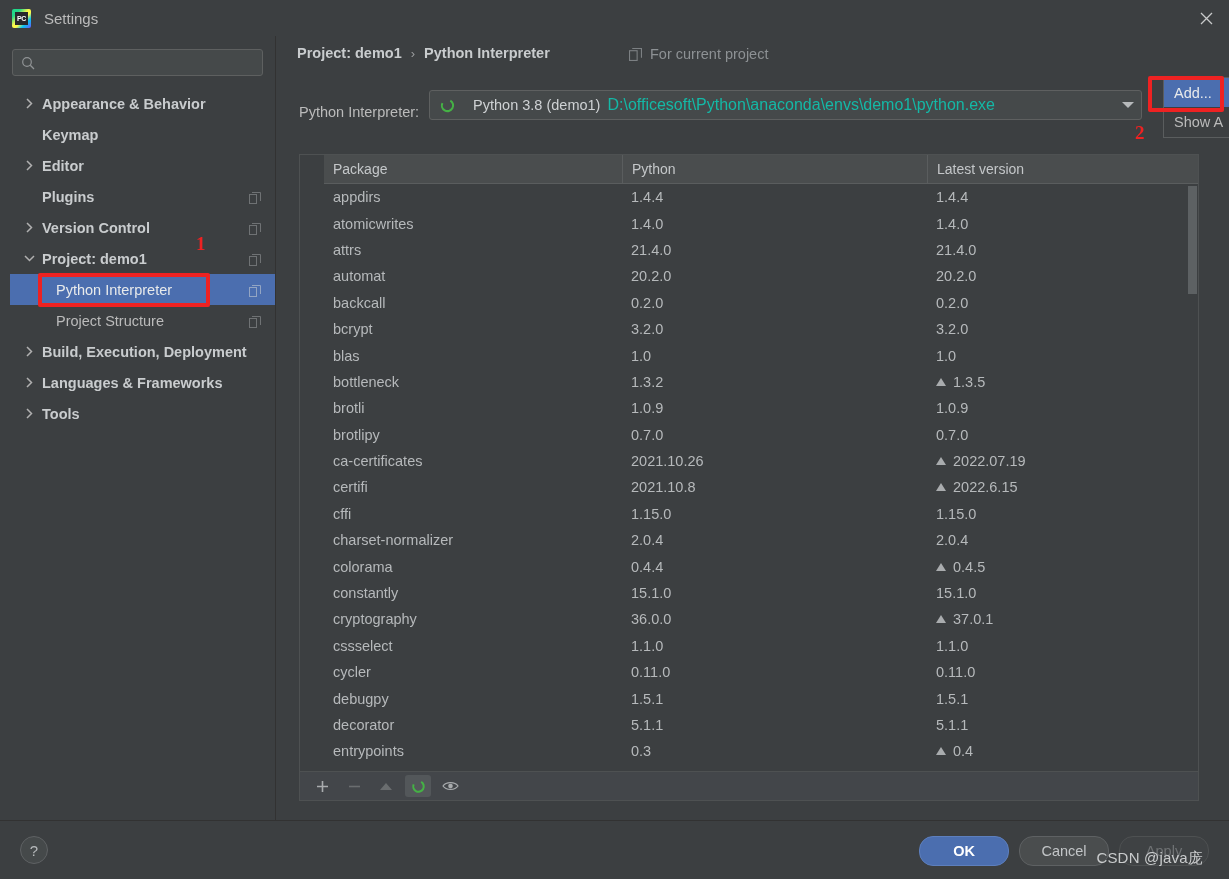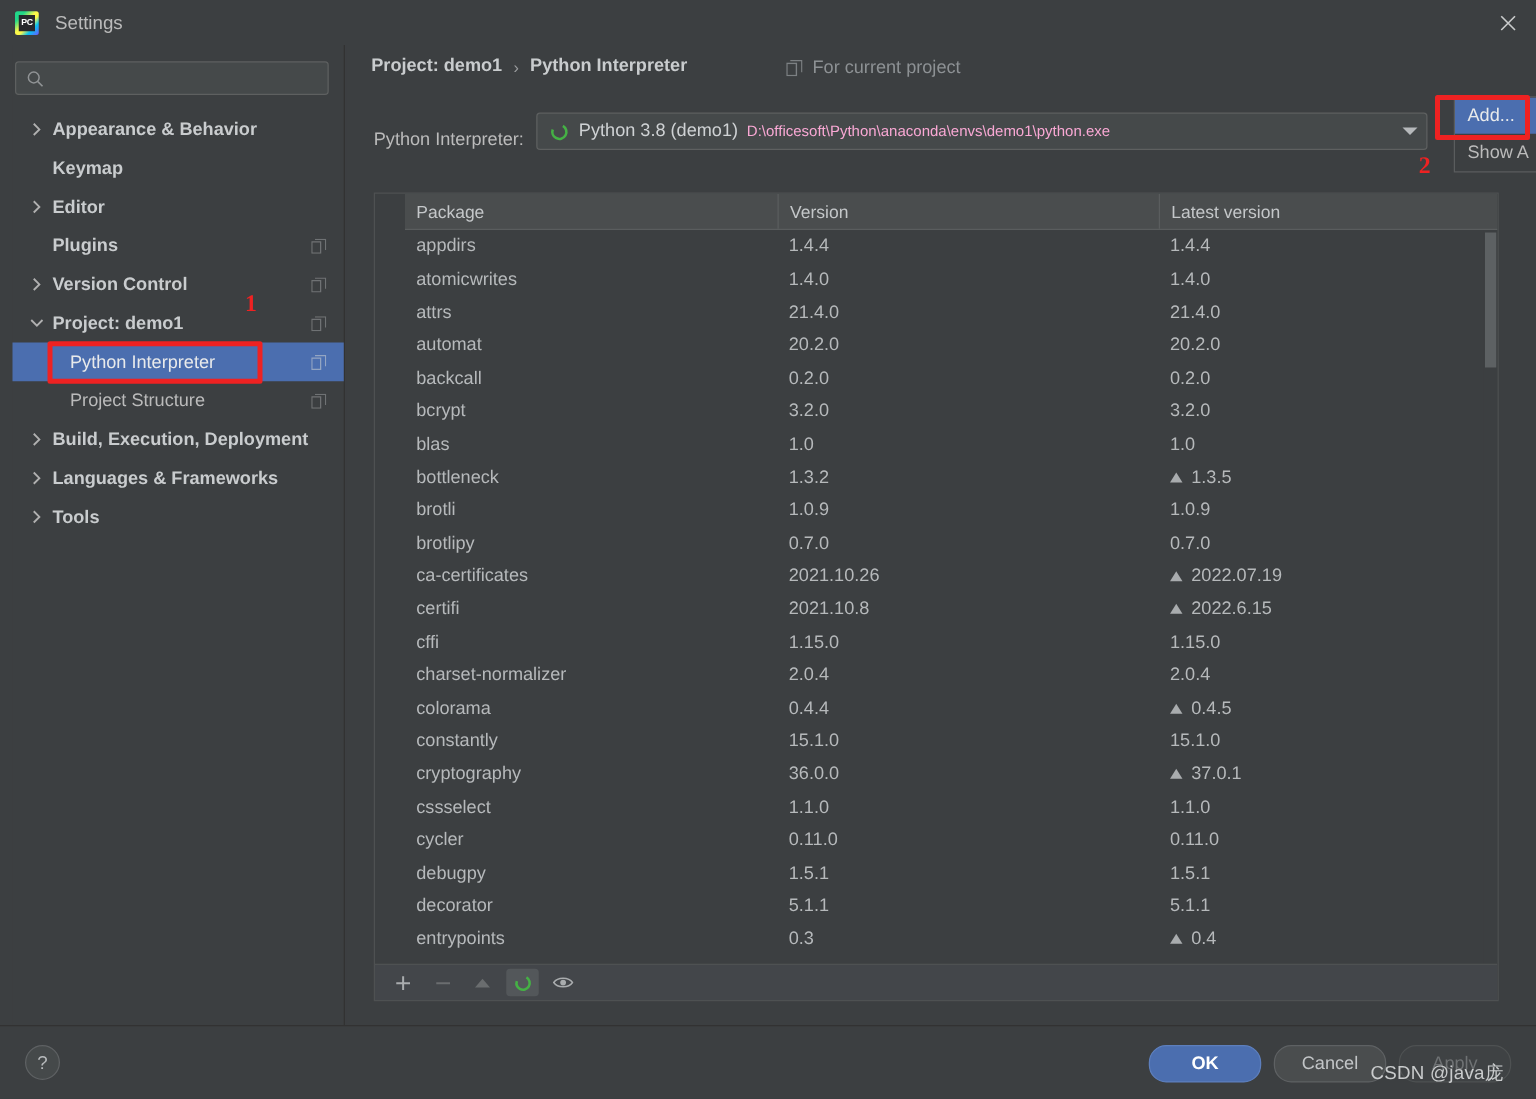--- a/index.html
+++ b/index.html
@@ -127,22 +127,22 @@
     background: #45494a;
     border: 1px solid #5e6060;
     border-radius: 3px;
     display: flex; align-items: center;
     padding-left: 10px;
     overflow: hidden;
   }
   .py-ring {
     width: 15px; height: 15px; flex: none; margin-right: 8px;
   }
-  .combo-main { font-size: 14.5px; color: #cfd2d4; white-space: nowrap; }
-  .combo-path { font-size: 12px; color: #f9a8d4; margin-left: 7px; white-space: nowrap; }
+  .combo-main { font-size: 14.5px; color: #cfd2d4; white-space: nowrap; margin-left: 10px; }
+  .combo-path { font-size: 16px; color: #14b8a6; margin-left: 7px; white-space: nowrap; }
   .combo-arrow {
     position: absolute; right: 7px; top: 50%; transform: translateY(-50%);
     width: 0; height: 0;
     border-left: 6px solid transparent; border-right: 6px solid transparent;
     border-top: 6px solid #b6b9bb;
   }
 
   
   .popup {
     position: absolute; left: 886px; top: 41px;
@@ -437,21 +437,21 @@
     </div>
 
     <div class="popup">
       <div class="popup-item sel">Add...</div>
       <div class="popup-item">Show A</div>
     </div>
 
     <div class="table-wrap">
       <div class="thead">
         <div class="th c1">Package</div>
-        <div class="th c2">Version</div>
+        <div class="th c2">Python</div>
         <div class="th c3">Latest version</div>
       </div>
       <div class="tbody" id="tbody">
         <div class="trow">
             <div class="td c1">appdirs</div>
             <div class="td c2">1.4.4</div>
             <div class="td c3">
               <span>1.4.4</span>
             </div>
           </div>

